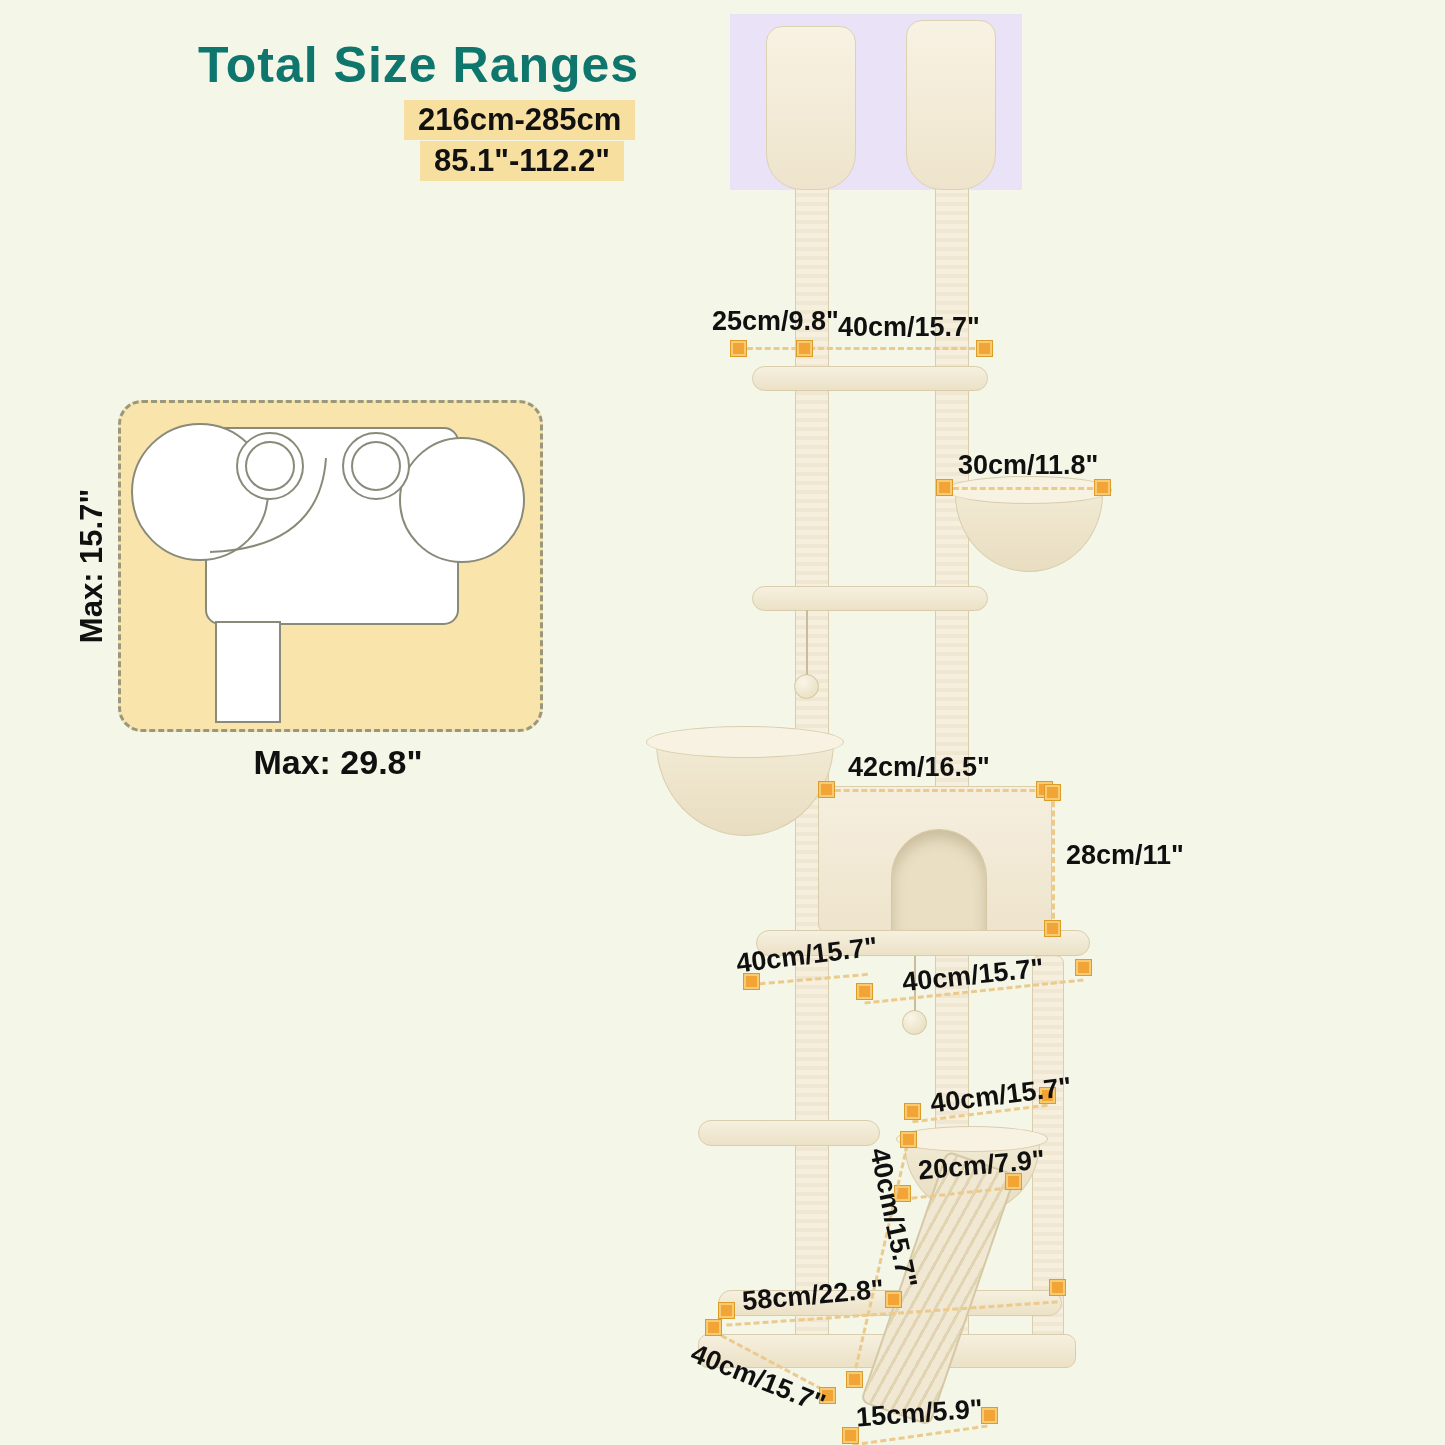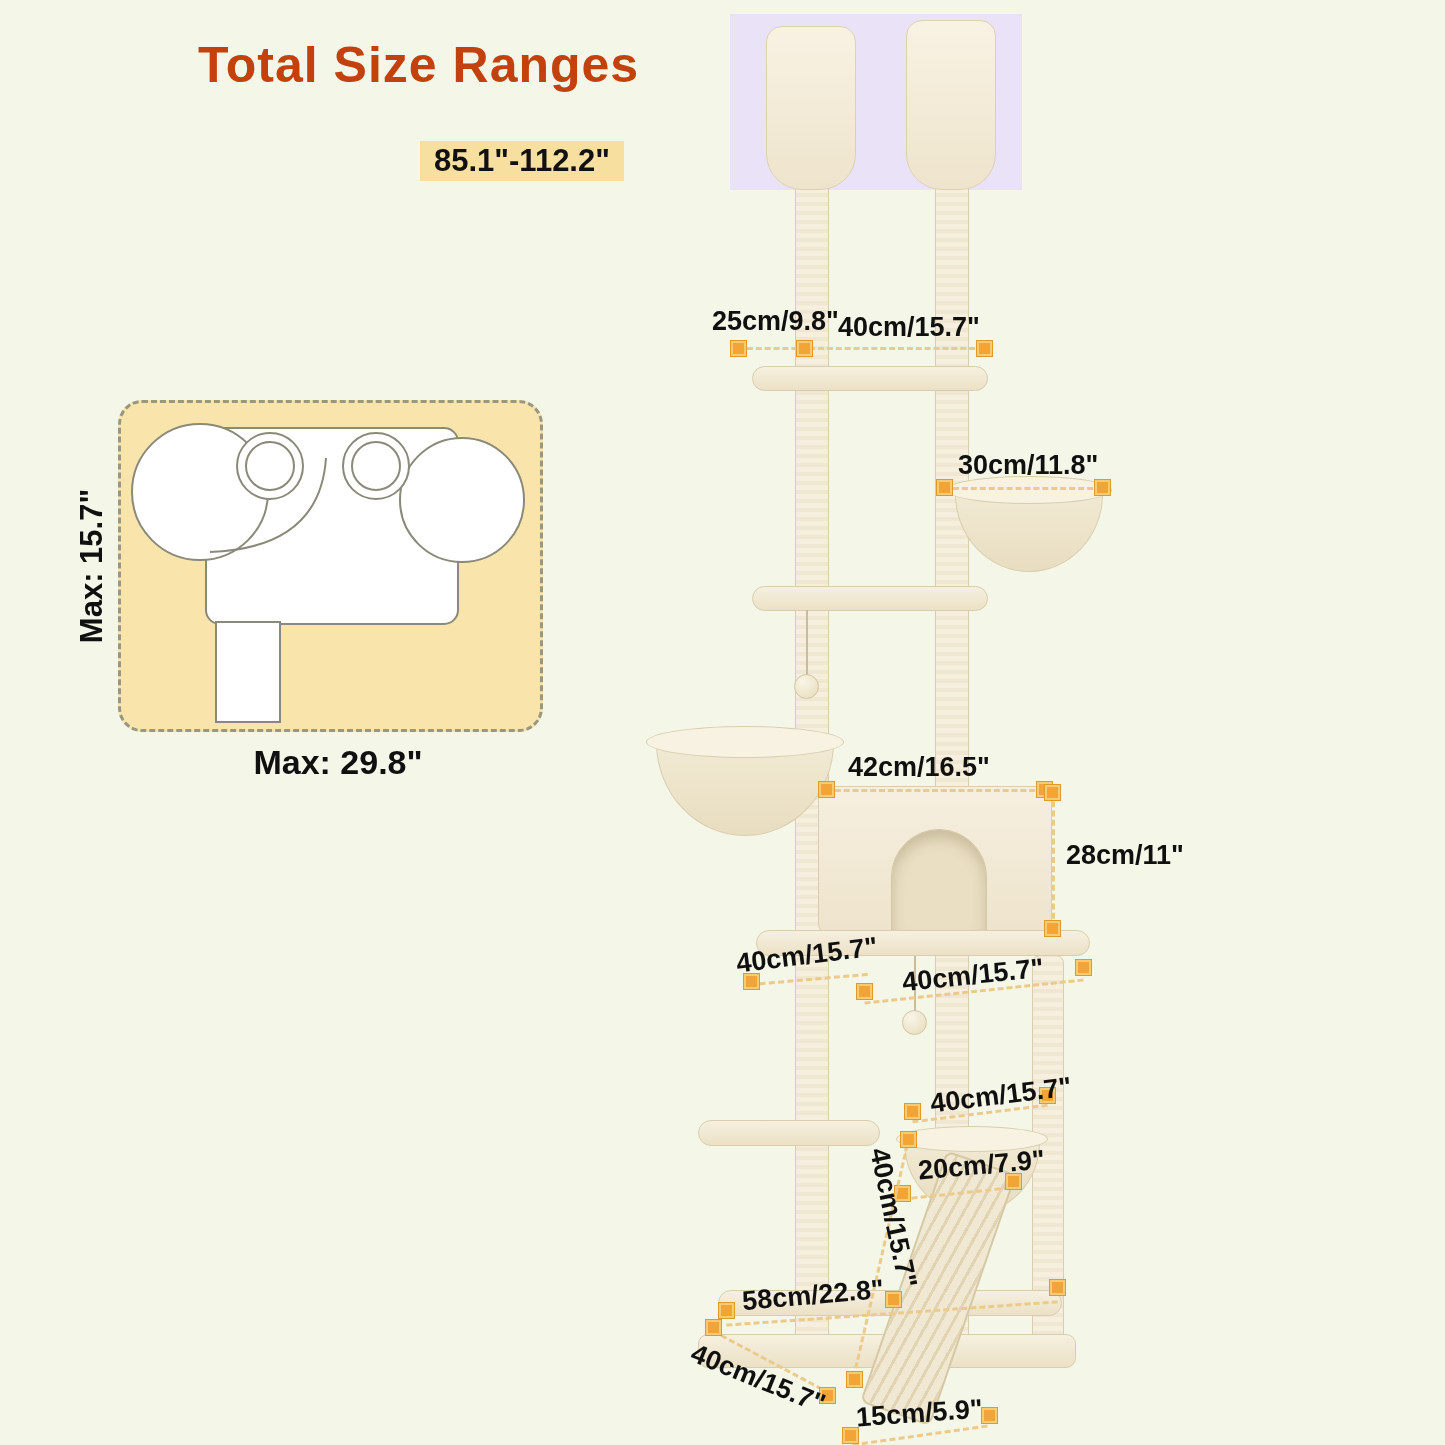--- a/index.html
+++ b/index.html
@@ -1,20 +1,20 @@
 <!DOCTYPE html>
 <html><head>
 <meta charset="utf-8">
 <style>
   * { margin:0; padding:0; box-sizing:border-box; }
   html,body { background:#f4f6e7; }
   body { font-family:"Liberation Sans", sans-serif; }
   .canvas { position:relative; width:1445px; height:1445px; background:#f4f6e7; overflow:hidden; }
   .abs { position:absolute; }
-  .title { font-size:50px; font-weight:800; color:#c2410c; letter-spacing:1px; }
+  .title { font-size:50px; font-weight:800; color:#0f766e; letter-spacing:1px; }
   .hl { background:#f7df9f; font-size:31px; font-weight:800; padding:2px 14px; color:#111; }
   .ceiling { background:#eae2f7; }
   .pole { width:34px; background:repeating-linear-gradient(0deg,#efe7d1 0 4px,#f6efdd 4px 9px); border:1px solid #d9cdad; border-radius:8px; }
   .cover { background:linear-gradient(180deg,#f8f2e3,#eee4cc); border:1px solid #ddd1b4; border-radius:16px 16px 36px 36px; }
   .platform { background:linear-gradient(180deg,#f6f0df,#ebe1c6); border:1px solid #d9cdad; border-radius:13px; }
   .rim { background:#f8f2e2; border:1px solid #d9cdad; border-radius:50%; }
   .bowl { background:linear-gradient(180deg,#f2ead4,#e8ddc0); border:1px solid #d9cdad; border-top:none; border-radius:0 0 90px 90px / 0 0 95px 95px; }
   .condo { background:linear-gradient(180deg,#f6efdf,#eee4cc); border:1px solid #d9cdad; border-radius:10px; }
   .door { position:absolute; background:#eadfc3; border:1px solid #d5c7a3; border-radius:50px 50px 0 0; box-shadow:inset 0 8px 14px rgba(120,100,60,.28); }
   .string { width:2px; background:#c9bc9a; }
@@ -26,20 +26,21 @@
   .marker { width:15px; height:15px; background:#f2a437; border:2px solid #f7ca74; box-shadow:0 0 0 1px #dd9b28; }
   .dim { font-size:27px; font-weight:800; color:#101010; white-space:nowrap; }
   .maxlabel { font-size:31px; font-weight:800; color:#101010; white-space:nowrap; }
 </style>
 </head>
 <body>
 
 <div class="canvas">
 
   <div class="abs title" style="left:198px;top:36px;">Total Size Ranges</div>
+  <div class="abs hl" style="left:404px;top:100px;">216cm-285cm</div>
   <div class="abs hl" style="left:420px;top:141px;">85.1"-112.2"</div>
 
   <div class="abs ceiling" style="left:730px;top:14px;width:292px;height:176px;"></div>
 
   <div class="abs pole" style="left:795px;top:170px;height:1180px;"></div>
   <div class="abs pole" style="left:935px;top:170px;height:1180px;"></div>
   <div class="abs pole" style="left:1032px;top:955px;width:32px;height:390px;"></div>
 
   <div class="abs cover" style="left:766px;top:26px;width:90px;height:164px;"></div>
   <div class="abs cover" style="left:906px;top:20px;width:90px;height:170px;"></div>

